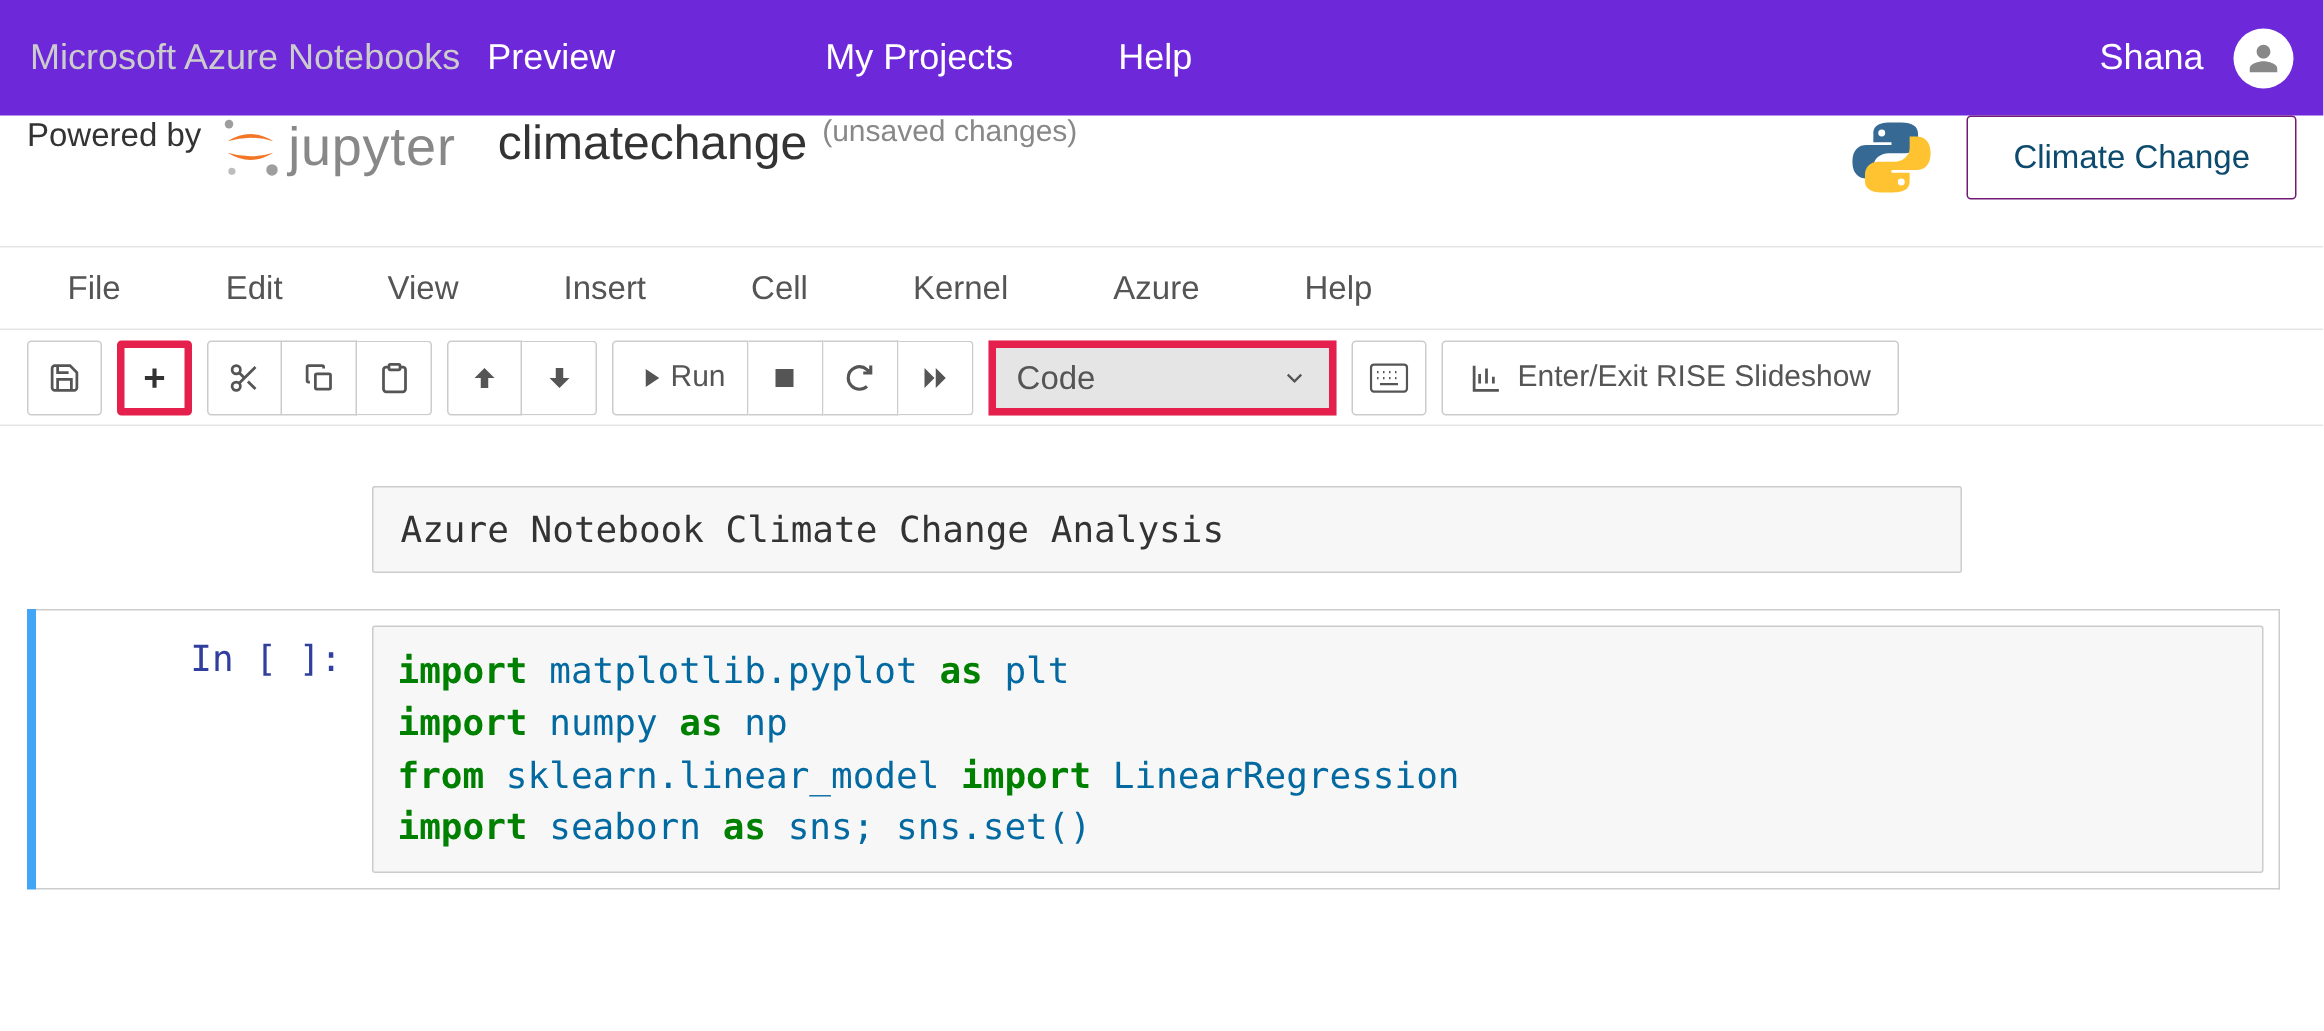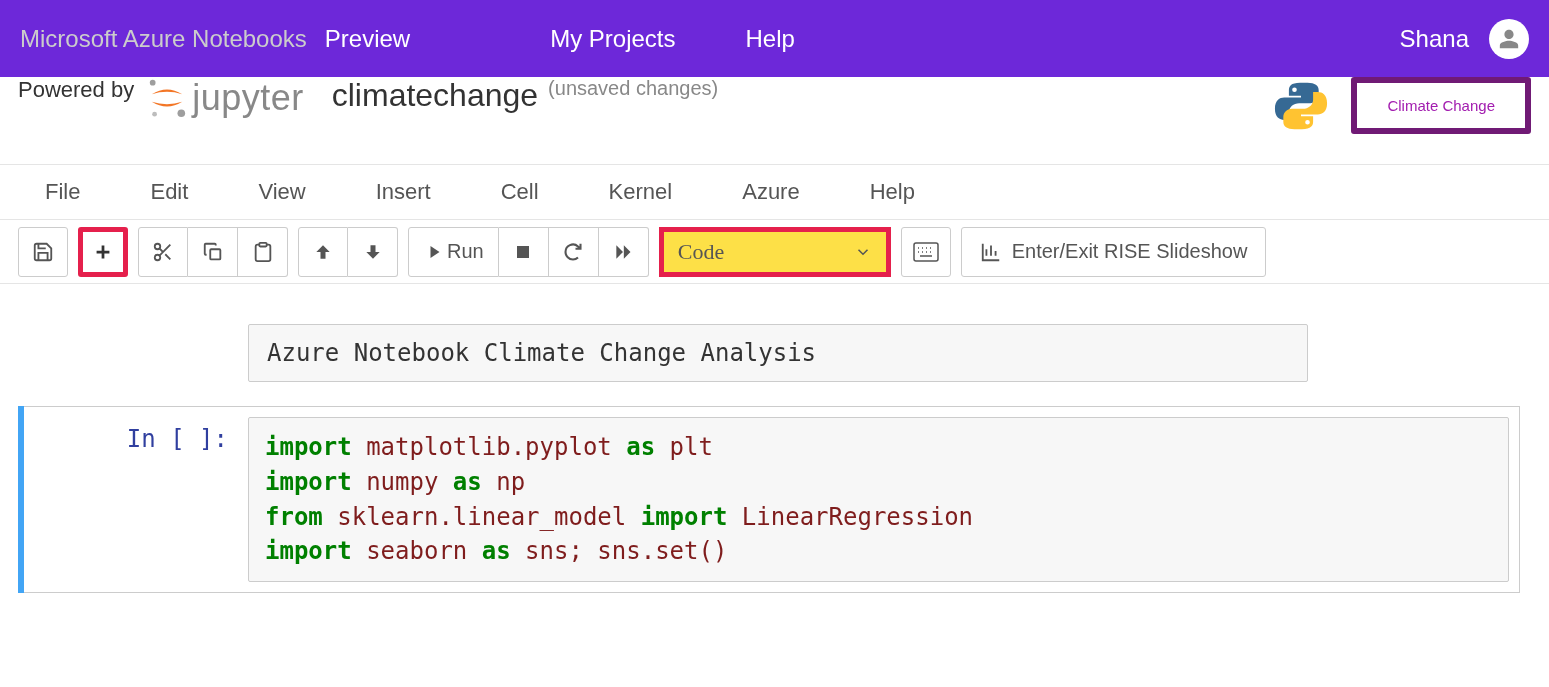--- a/index.html
+++ b/index.html
@@ -20,57 +20,57 @@
     
     .jupyter-header { height: 88px; display: flex; align-items: flex-start; padding: 0 18px; border-bottom: 1px solid #e5e5e5; }
     .powered-by { font-size: 22px; color: #333; margin-right: 12px; }
     .jupyter-logo { display: flex; align-items: center; gap: 4px; margin-right: 28px; }
     .jupyter-icon { width: 42px; height: 42px; }
     .jupyter-text { font-size: 36px; color: #888; font-weight: 300; letter-spacing: 0.5px; }
     .notebook-name { font-size: 32px; color: #333; }
     .notebook-status { font-size: 20px; color: #888; margin-left: 10px; }
     .jupyter-header-right { margin-left: auto; display: flex; align-items: center; gap: 20px; }
     .python-logo { width: 60px; height: 54px; }
-    .kernel-button { border: 6px solid #701a75; background: #fff; padding: 14px 30px; font-size: 15px; color: #a21caf; border-radius: 3px; cursor: pointer; }
+    .kernel-button { border: 1px solid #701a75; background: #fff; padding: 14px 30px; font-size: 22px; color: #0c4a6e; border-radius: 3px; cursor: pointer; }
     
     
     .menu-bar { height: 55px; display: flex; align-items: center; padding: 0 45px; border-bottom: 1px solid #e5e5e5; font-size: 22px; color: #555; }
     .menu-item { margin-right: 70px; cursor: pointer; }
     .menu-right { margin-left: auto; display: flex; align-items: center; gap: 18px; }
     .trusted { border: 1px solid #ccc; padding: 5px 14px; font-size: 20px; color: #555; border-radius: 2px;}
     .divider-v { width: 1px; height: 30px; background: #aaa; margin-left: 14px;}
     .kernel-label { font-size: 22px; color: #555; }
     .kernel-dot { width: 18px; height: 18px; border-radius: 50%; background: #888; }
     
     
     .toolbar { height: 64px; display: flex; align-items: center; padding: 0 18px; gap: 10px; border-bottom: 1px solid #e5e5e5; }
     .tb-group { display: flex; gap: 0; }
     .tb-btn { width: 50px; height: 50px; border: 1px solid #ccc; background: #fff; display: flex; align-items: center; justify-content: center; cursor: pointer; font-size: 20px; color: #555; border-radius: 3px; }
     .tb-group .tb-btn { border-radius: 0; }
     .tb-group .tb-btn:first-child { border-top-left-radius: 3px; border-bottom-left-radius: 3px; justify-content: center; }
     .tb-group .tb-btn:last-child { border-top-right-radius: 3px; border-bottom-right-radius: 3px; }
     .tb-group .tb-btn + .tb-btn { border-left: none; }
     .tb-btn.highlight { border: 5px solid #e5204c; }
     .tb-btn.run-btn { width: auto; padding: 0 14px; gap: 6px; }
-    .celltype-select { height: 50px; border: 5px solid #e5204c; background: #fde047; padding: 0 14px; font-size: 22px; color: #555; display: flex; align-items: center; justify-content: space-between; width: 232px; cursor: pointer; font-family: Liberation Serif, serif; }
+    .celltype-select { height: 50px; border: 5px solid #e5204c; background: #e5e5e5; padding: 0 14px; font-size: 22px; color: #555; display: flex; align-items: center; justify-content: space-between; width: 232px; cursor: pointer; }
     .chevron-down { width: 18px; height: 18px; }
     .tb-btn.wide { width: auto; padding: 0 18px; gap: 10px; }
     
     
     .notebook-area { padding: 40px 18px 0 18px; }
     .notebook-inner { width: 1502px; }
     
     .text-cell { margin-left: 230px; border: 1px solid #ccc; padding: 14px 18px; font-family: "Consolas", monospace; font-size: 24px; color: #333; background: #f7f7f7; width: 1060px; border-radius: 2px; margin-bottom: 24px; }
     
     .code-cell { display: flex; border-left: 6px solid #42a5f5; padding: 0; }
     .code-cell-wrapper { display: flex; width: 100%; border: 1px solid #ccc; border-left: none; margin-left: 0; }
     .prompt { width: 224px; text-align: right; padding: 18px 20px 0 0; font-family: "Consolas", monospace; font-size: 24px; color: #303f9f; flex-shrink: 0; }
     .code-input { border: 1px solid #ccc; padding: 12px 16px; font-family: "Consolas", monospace; font-size: 24px; line-height: 1.45; background: #f7f7f7; flex: 1; border-radius: 2px; margin: 10px 10px 10px 0; }
     .kw-green { color: #008000; font-weight: bold; }
-    .code-text { color: #7f1d1d; }
+    .code-text { color: #0369a1; }
     
     svg { display: block; }
   </style>
 </head>
 <body>
 
 <div class="top-header">
   <div class="top-header-left">
     <span class="brand">Microsoft Azure Notebooks</span>
     <span class="preview">Preview</span>

